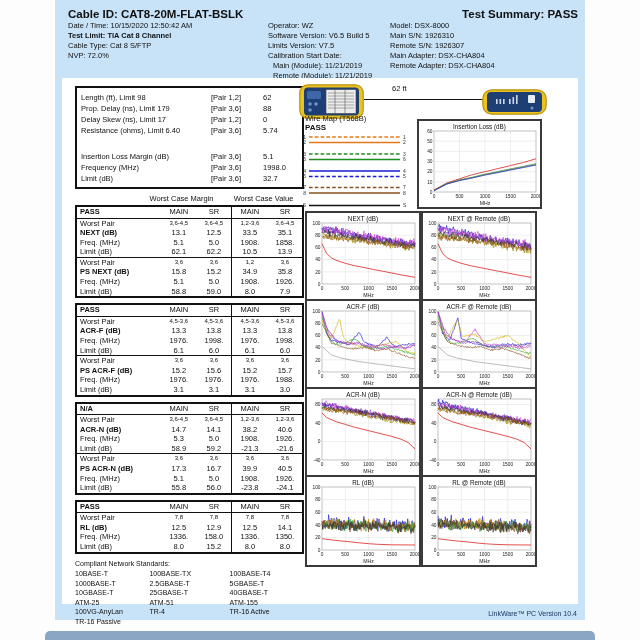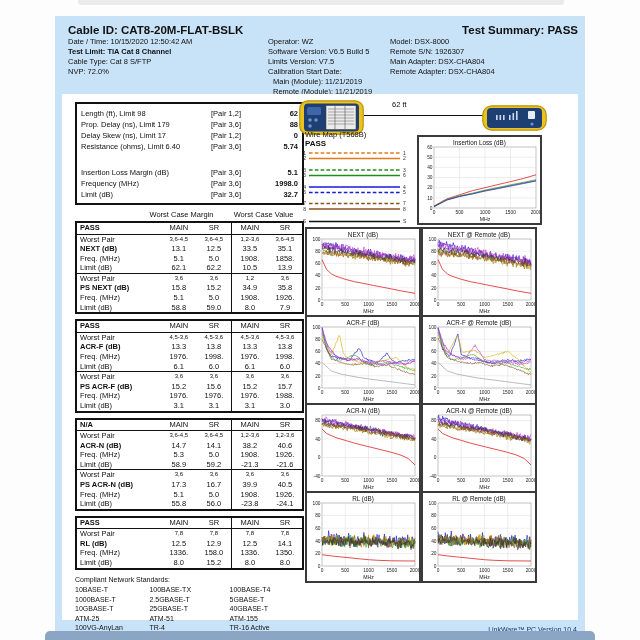--- a/index.html
+++ b/index.html
@@ -1,40 +1,40 @@
 <!DOCTYPE html>
 <html><head>
 <meta charset="utf-8">
 <style>
   html,body{margin:0;padding:0;}
   body{width:640px;height:640px;background:#fbfbfb;font-family:"Liberation Sans",sans-serif;color:#111;}
   .viewport{position:relative;width:640px;height:640px;overflow:hidden;background:#fdfdfd;}
   .top-strip{position:absolute;left:78px;top:0;width:486px;height:5px;background:#ebebeb;border-radius:0 0 3px 3px;}
   .bottom-band{position:absolute;left:45px;top:631px;width:550px;height:9px;background:#8ba5c4;border-radius:5px 5px 0 0;}
-  .page{position:absolute;left:55px;top:16px;width:530px;height:620px;background:#c8e2f7;}
+  .page{position:absolute;left:55px;top:0;width:530px;height:620px;background:#c8e2f7;}
   
   .hdr{position:absolute;left:13px;top:7px;width:510px;display:flex;}
   .hdr-col1{width:200px;}
   .hdr-col2{width:122px;padding-top:14px;}
   .hdr-col3{width:188px;}
   .hdr-title{font-size:11.5px;font-weight:bold;line-height:14px;}
   .hdr-title.right{text-align:right;}
   .hdr-line{font-size:7.5px;line-height:10px;}
   .hdr-line.b{font-weight:bold;}
   .hdr-line.ind{padding-left:5px;}
   
   .content{position:absolute;left:7px;top:78px;width:516px;height:526px;background:#fff;}
   .footer-version{position:absolute;right:8px;bottom:3px;font-size:7px;color:#16335c;}
   
   .left-col{position:absolute;left:13px;top:8px;width:229px;}
   .summary-box{border:2px solid #111;padding:4px 4px 3px 4px;font-size:7.5px;line-height:11px;}
   .sum-row{display:flex;}
   .sum-label{width:130px;}
   .sum-pair{width:52px;}
-  .sum-val{width:35px;text-align:right;font-weight:bold;}
+  .sum-val{width:35px;text-align:left;}
   .sum-gap{height:15px;}
   .wc-head{display:flex;font-size:7.5px;margin:5px 0 2px 0;justify-content:center;}
   .wc-sp{width:64px;}
   .wc-m{width:84px;text-align:center;}
   .wc-v{width:80px;text-align:center;}
   .meas-box{border:2px solid #111;margin-bottom:5px;font-size:7.5px;}
   .m-row{display:flex;line-height:9.6px;align-items:stretch;}
   .m-row.hdr-row{border-bottom:1px solid #111;line-height:10.5px;}
   .m-row.grp2-start{border-top:1px solid #111;}
   .m-c0{width:83px;padding-left:3px;}
@@ -78,20 +78,21 @@
         <div class="hdr-line">Operator: WZ</div>
         <div class="hdr-line">Software Version: V6.5 Build 5</div>
         <div class="hdr-line">Limits Version: V7.5</div>
         <div class="hdr-line">Calibration Start Date:</div>
         <div class="hdr-line ind">Main (Module): 11/21/2019</div>
         <div class="hdr-line ind">Remote (Module): 11/21/2019</div>
       </div>
       <div class="hdr-col3">
         <div class="hdr-title right">Test Summary: PASS</div>
         <div class="hdr-line">Model: DSX-8000</div>
+        <div class="hdr-line">Main S/N: 1926310</div>
         <div class="hdr-line">Remote S/N: 1926307</div>
         <div class="hdr-line">Main Adapter: DSX-CHA804</div>
         <div class="hdr-line">Remote Adapter: DSX-CHA804</div>
       </div>
     </div>
 
     <div class="content">
 
       <div class="left-col">
         <div class="summary-box" id="summary-box">

